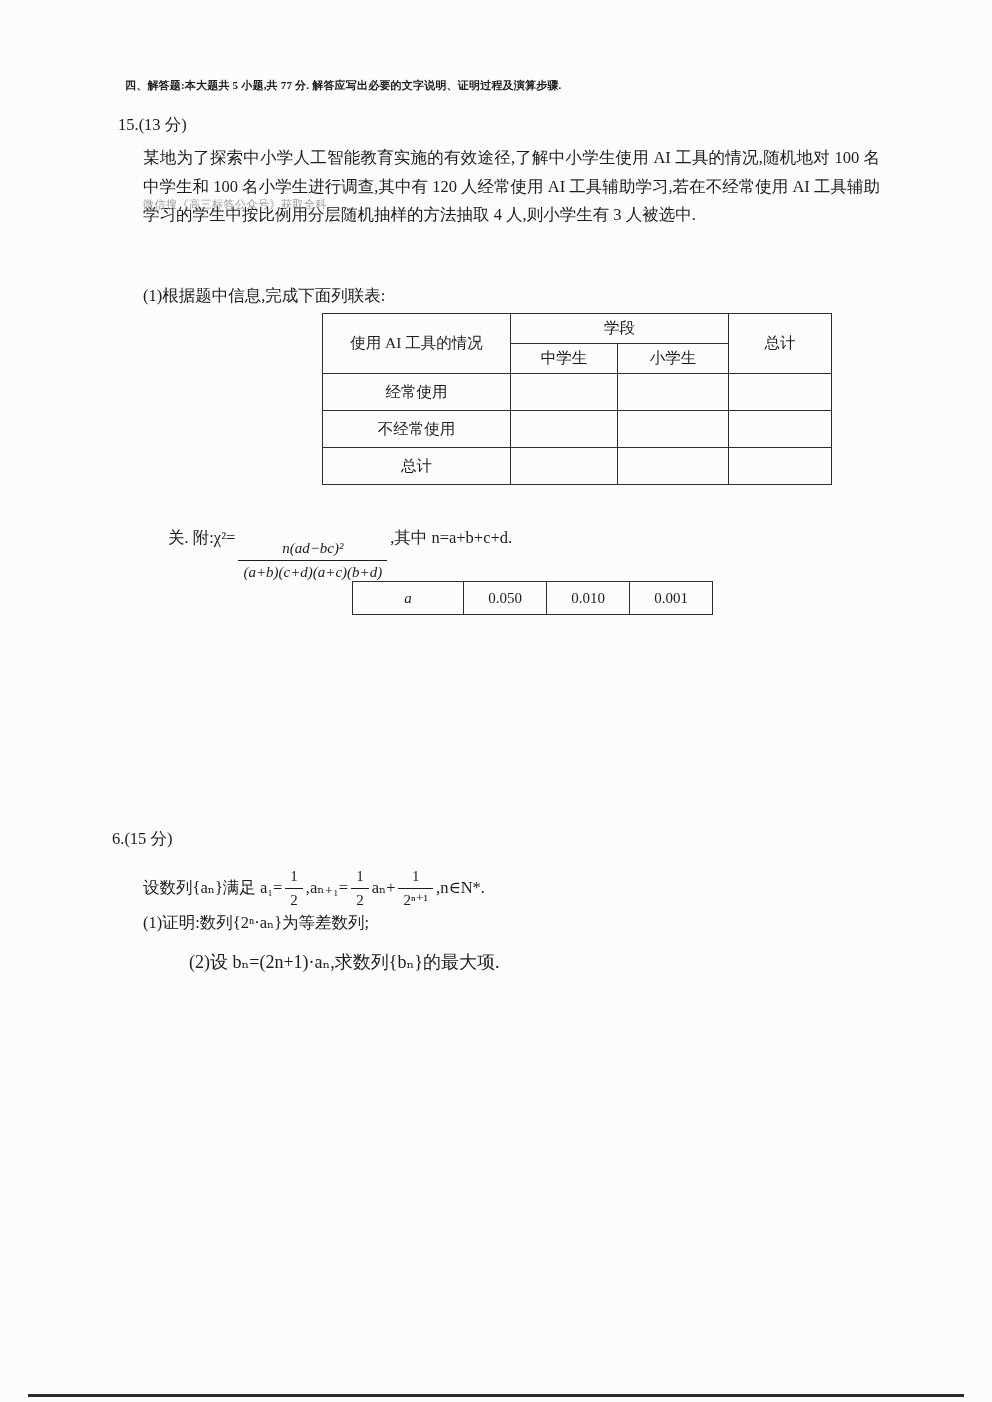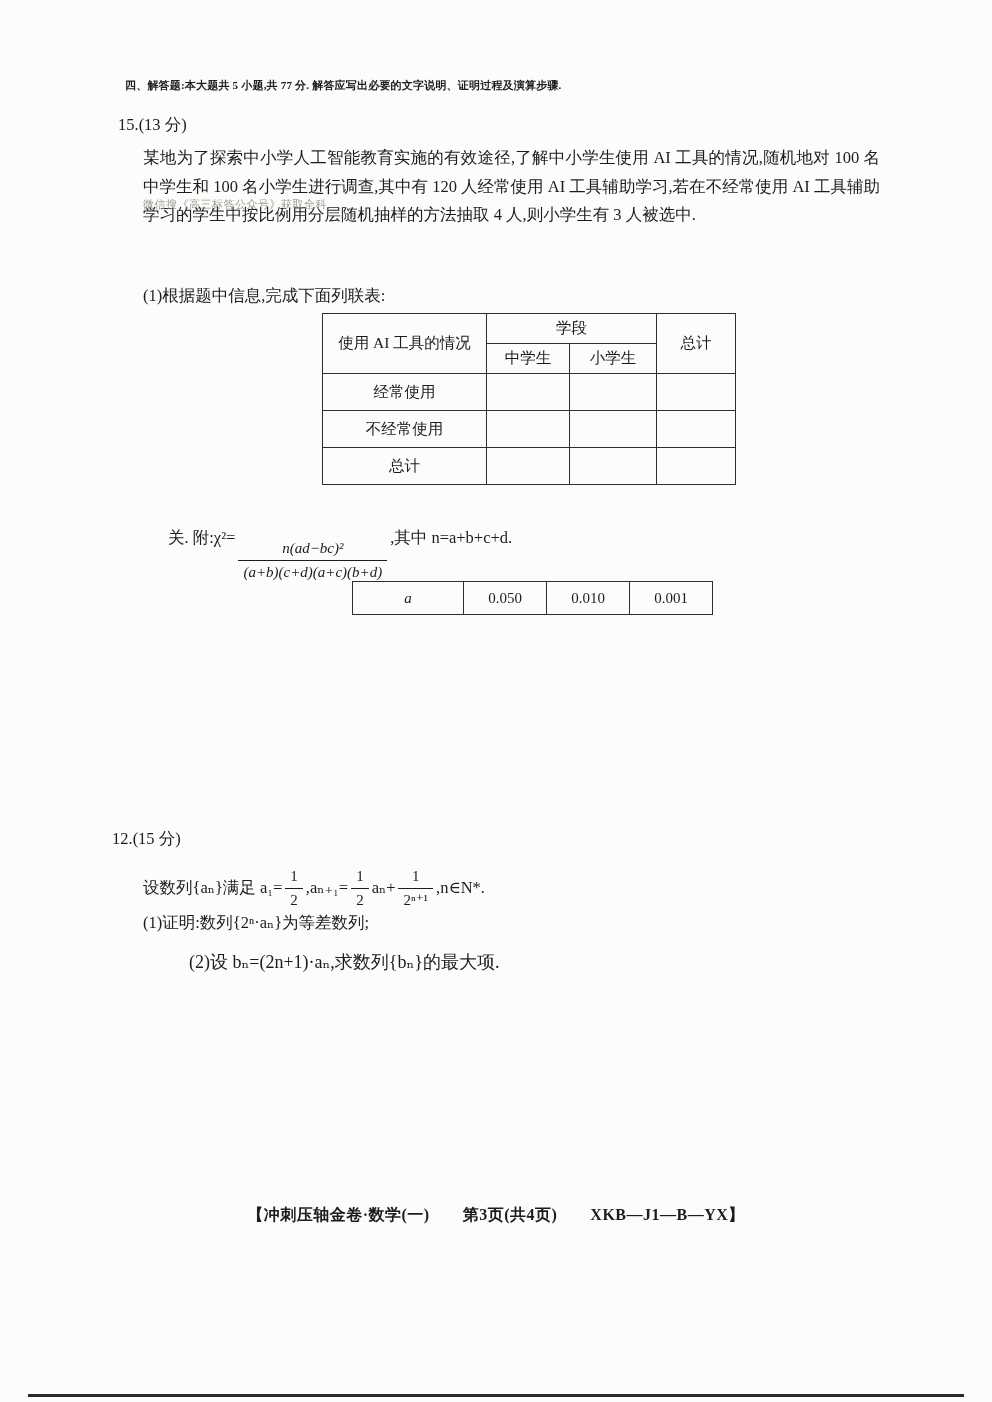--- a/index.html
+++ b/index.html
@@ -52,21 +52,21 @@
     position: absolute;
     left: 322px; top: 313px;
     border-collapse: collapse;
     font-size: 15.5px;
     table-layout: fixed;
   }
   table.t1 td {
     border: 1.2px solid #2e2e2c;
     text-align: center;
     vertical-align: middle;
-    padding: 0 4px;
+    padding: 0 16px;
   }
   .t1 .c1 { width: 155px; }
   .t1 .c2 { width: 74px; }
   .t1 .c3 { width: 78px; }
   .t1 .c4 { width: 70px; }
   .t1 .hrow { height: 30px; }
   .t1 .drow { height: 37px; }
 
   .q15-part2-l1 { left: 143px; top: 495px; width: 740px; font-size: 16.5px; }
   .formula-line {
@@ -200,21 +200,21 @@
     <tbody>
       <tr>
         <td class="c1 mvar">a</td>
         <td class="cn">0.050</td>
         <td class="cn">0.010</td>
         <td class="cn">0.001</td>
       </tr>
     </tbody>
   </table>
 
-  <div class="abs q-label q16-label">12.(15 分)</div>
+  <div class="abs q-label q16-label">6.(15 分)</div>
 
   <div class="abs q16-intro">
     <span>设数列{aₙ}满足 a₁=</span>
     <span class="frac">
       <span class="num">1</span>
       <span class="den">2</span>
     </span>
     <span>,aₙ₊₁=</span>
     <span class="frac">
       <span class="num">1</span>
@@ -224,17 +224,16 @@
     <span class="frac">
       <span class="num">1</span>
       <span class="den">2ⁿ⁺¹</span>
     </span>
     <span>,n∈N*.</span>
   </div>
 
   <div class="abs q16-part1">(1)证明:数列{2ⁿ·aₙ}为等差数列;</div>
   <div class="abs q16-part2">(2)设 bₙ=(2n+1)·aₙ,求数列{bₙ}的最大项.</div>
 
-  <div class="abs footer">【冲刺压轴金卷·数学(一)　　第3页(共4页)　　XKB—J1—B—YX】</div>
 
   <div class="bottom-rule"></div>
 
 </div>
 
 </body></html>

